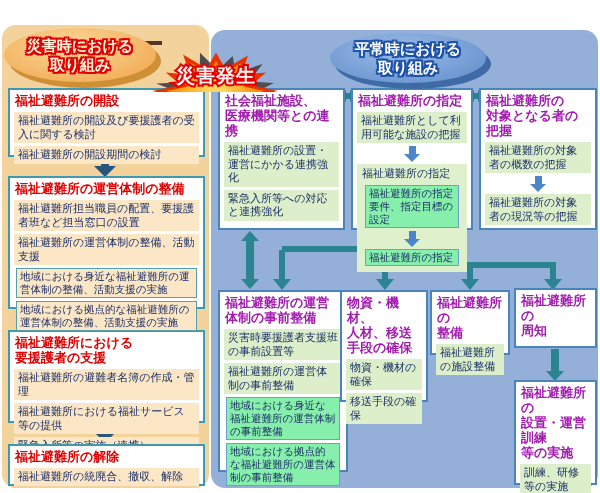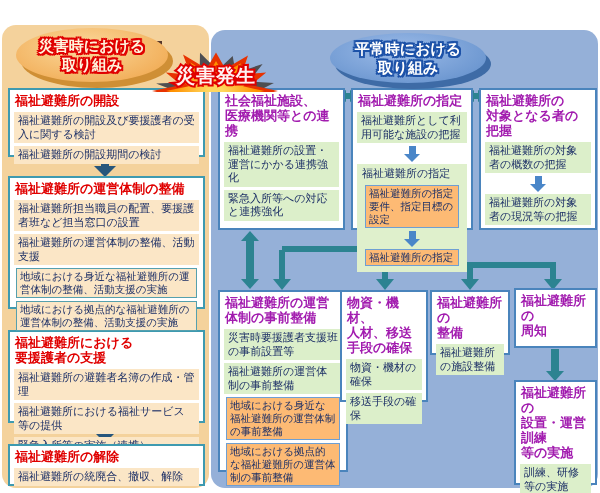--- a/index.html
+++ b/index.html
@@ -13,21 +13,21 @@
   .rbox{border:2px solid #4a84bc;}
   .bh{font-weight:bold;font-size:13px;line-height:15px;padding:3px 5px 1px;}
   .bh .ln{display:block;}
   .red{color:#e00000;}
   .purple{color:#a21caf;}
   .item{margin:3px 4px;padding:2px 4px;font-size:11px;line-height:13.5px;color:#1c2f66;}
   .litem{background:#fbe6c6;}
   .ritem{background:#dcefca;}
   .sub{margin:3px 6px;padding:1px 3px;font-size:10.5px;line-height:13px;color:#1c2f66;}
   .lsub{background:#fbe6c6;border:1.5px solid #55a0ae;}
-  .rsub{background:#fdba74;border:1.5px solid #6e9fd3;}
+  .rsub{background:#86efac;border:1.5px solid #6e9fd3;}
   .group{margin:3px 4px;padding:1px 2px 3px;background:#dff0cc;}
   .group .glabel{font-size:11px;line-height:13px;color:#1c2f66;padding:2px 3px;}
   .marrow{width:7px;height:8px;background:#4a86c8;margin:0 auto;position:relative;}
   .marrow::after{content:"";position:absolute;left:-4.5px;top:8px;border:8px solid transparent;border-top:8px solid #4a86c8;border-bottom:0;}
   .marrow.sp{margin-bottom:10px;}
   .etitle{position:absolute;z-index:3;}
   .etitle .shadow{position:absolute;left:5px;top:6px;right:-5px;bottom:-6px;border-radius:50%;}
   .etitle .face{position:absolute;inset:0;border-radius:50%;display:flex;flex-direction:column;align-items:center;justify-content:center;font-weight:bold;font-size:15px;line-height:19px;text-align:center;}
   .ltitle .shadow{background:#cf8f35;}
   .ltitle .face{background:radial-gradient(ellipse at 45% 35%, #fbd99c, #efa246);color:#fff3dc;
@@ -79,21 +79,21 @@
       <rect x="467" y="268" width="6" height="12"></rect>
         <polygon points="470,290 461,279 479,279"></polygon>
       <rect x="550" y="268" width="6" height="12"></rect>
         <polygon points="553,290 544,279 562,279"></polygon>
 
       <rect x="551" y="349" width="8" height="22"></rect>
         <polygon points="546,371 564,371 555,381"></polygon>
     </g>
   </svg>
 
-  <div class="etitle ltitle" style="left:16px;top:28px;width:152px;height:54px;">
+  <div class="etitle ltitle" style="left:4px;top:28px;width:152px;height:54px;">
     <div class="shadow"></div>
     <div class="face">
       <span>災害時における</span>
       <span>取り組み</span>
     </div>
   </div>
   <div class="dash" style="left:136px;top:41px;width:26px;height:4px;"></div>
 
   <div class="etitle rtitle" style="left:330px;top:33px;width:156px;height:50px;">
     <div class="shadow"></div>

